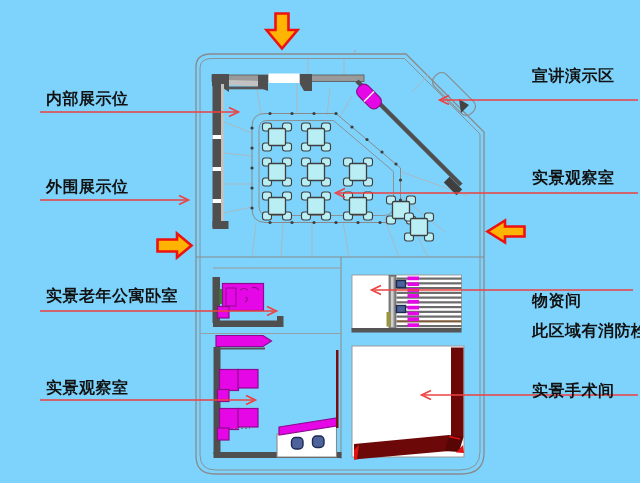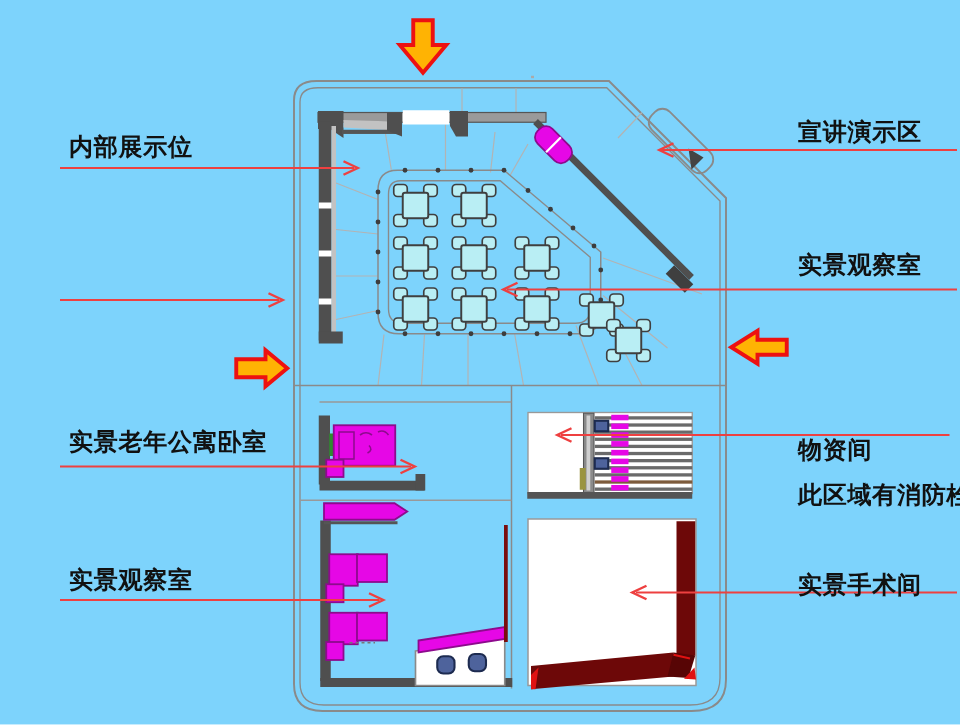--- a/index.html
+++ b/index.html
@@ -305,20 +305,21 @@
   </g>
 
   <g>
     <polygon class="entry-arrow" points="275.5,13.5 288.5,13.5 288.5,30 297.5,30 282,48.5 266.5,30 275.5,30"></polygon>
     <polygon class="entry-arrow" points="157.5,239.5 177,239.5 177,233.5 191.5,245.5 177,257.5 177,251.5 157.5,251.5"></polygon>
     <polygon class="entry-arrow" points="524.5,226.5 505,226.5 505,220.5 487.5,231.5 505,242.5 505,236.5 524.5,236.5"></polygon>
   </g>
 </svg>
 
   <div class="lbl left" style="top:90px">内部展示位</div>
+  <div class="lbl left" style="top:178px">外围展示位</div>
   <div class="lbl left" style="top:287px">实景老年公寓卧室</div>
   <div class="lbl left" style="top:379px">实景观察室</div>
-  <div class="lbl right" style="top:80px">宣讲演示区</div>
+  <div class="lbl right" style="top:67px">宣讲演示区</div>
   <div class="lbl right" style="top:169px">实景观察室</div>
   <div class="lbl right small" style="top:264px">物资间</div>
   <div class="lbl right small" style="top:294px">此区域有消防栓</div>
   <div class="lbl right" style="top:382px">实景手术间</div>
 </div>
 
 </body></html>

